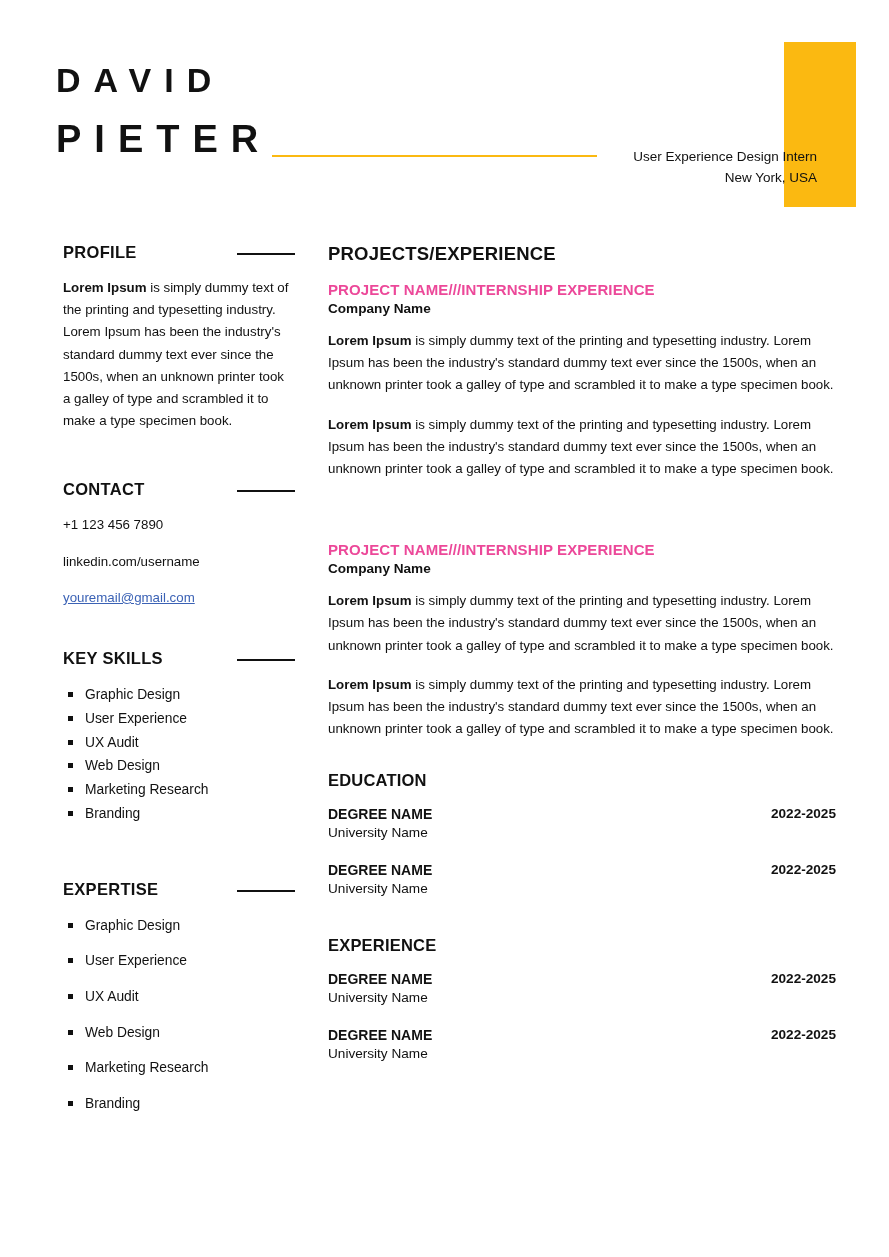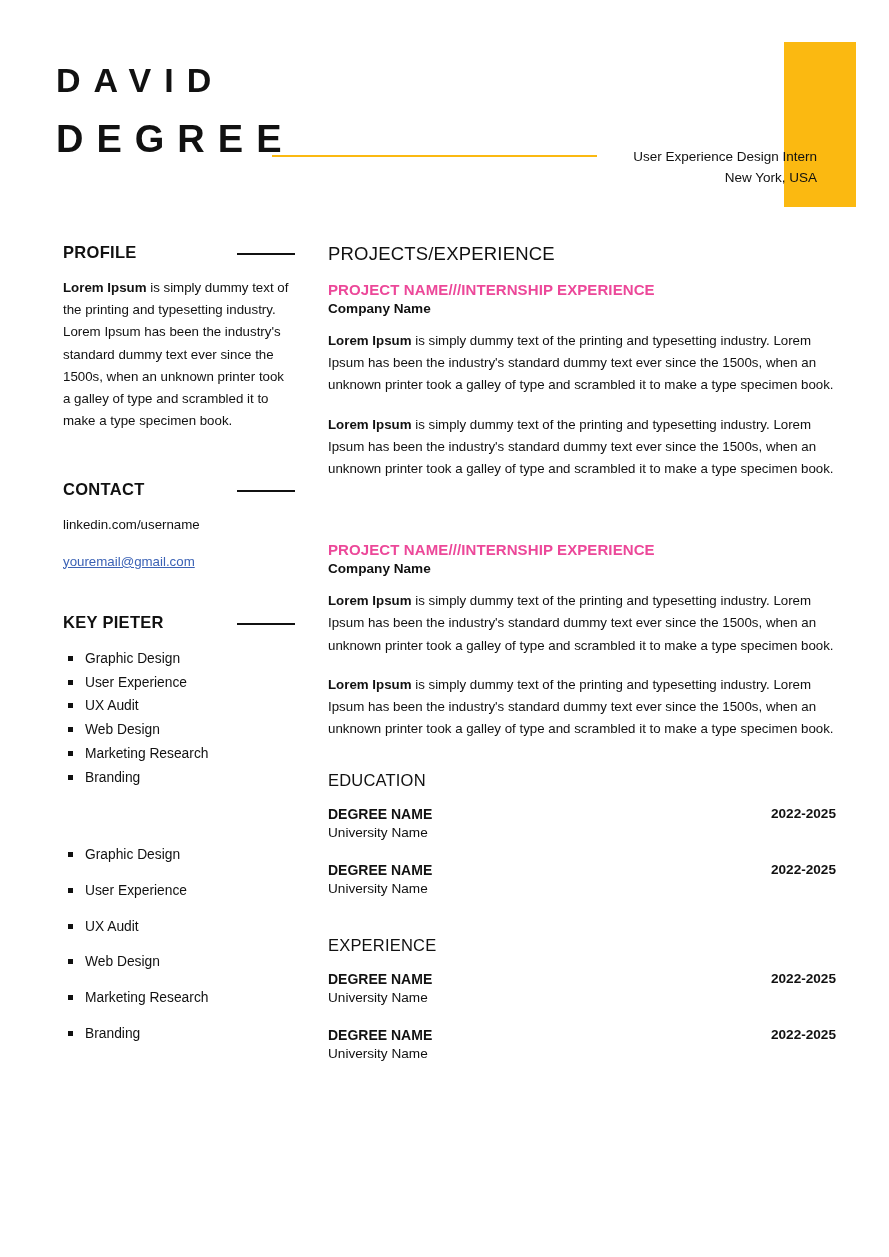--- a/index.html
+++ b/index.html
@@ -144,21 +144,21 @@
     background: #111111;
   }
   .bullets.spaced li {
     line-height: 1.72;
     margin-bottom: 12px;
   }
 
   
   .r-head {
     font-size: 18.5px;
-    font-weight: normal;
+    font-weight: bold;
     color: #111111;
     letter-spacing: 0.2px;
     margin-bottom: 16px;
   }
   .r-head.small {
     font-size: 16.5px;
   }
   .job-title {
     font-size: 15px;
     font-weight: bold;
@@ -209,21 +209,21 @@
   .edu-list .edu-row { padding-left: 0; }
 </style>
 </head>
 <body>
 
 <div class="page">
 
   <div class="header">
     <div class="accent-block"></div>
     <div class="name-first">DAVID</div>
-    <div class="name-last">DEGREE</div>
+    <div class="name-last">PIETER</div>
     <div class="header-rule"></div>
     <div class="header-role">
       <div>User Experience Design Intern</div>
       <div>New York, USA</div>
     </div>
   </div>
 
   <div class="left-col">
 
     <div class="l-section">
@@ -234,44 +234,49 @@
       <div class="l-body"><b>Lorem Ipsum</b><span> is simply dummy text of the printing and typesetting industry. Lorem Ipsum has been the industry's standard dummy text ever since the 1500s, when an unknown printer took a galley of type and scrambled it to make a type specimen book.</span></div>
     </div>
 
     <div style="height:42px"></div>
 
     <div class="l-section">
       <div class="l-head">
         <span>CONTACT</span>
         <span class="dash"></span>
       </div>
+      <div class="contact-line">+1 123 456 7890</div>
       <div class="contact-line">linkedin.com/username</div>
       <div class="contact-line email"><span class="link">youremail@gmail.com</span></div>
     </div>
 
     <div style="height:26px"></div>
 
     <div class="l-section">
       <div class="l-head">
-        <span>KEY PIETER</span>
+        <span>KEY SKILLS</span>
         <span class="dash"></span>
       </div>
       <ul class="bullets">
         <li>Graphic Design</li>
         <li>User Experience</li>
         <li>UX Audit</li>
         <li>Web Design</li>
         <li>Marketing Research</li>
         <li>Branding</li>
       </ul>
     </div>
 
     <div style="height:48px"></div>
 
     <div class="l-section">
+      <div class="l-head">
+        <span>EXPERTISE</span>
+        <span class="dash"></span>
+      </div>
       <ul class="bullets spaced">
         <li>Graphic Design</li>
         <li>User Experience</li>
         <li>UX Audit</li>
         <li>Web Design</li>
         <li>Marketing Research</li>
         <li>Branding</li>
       </ul>
     </div>
 

